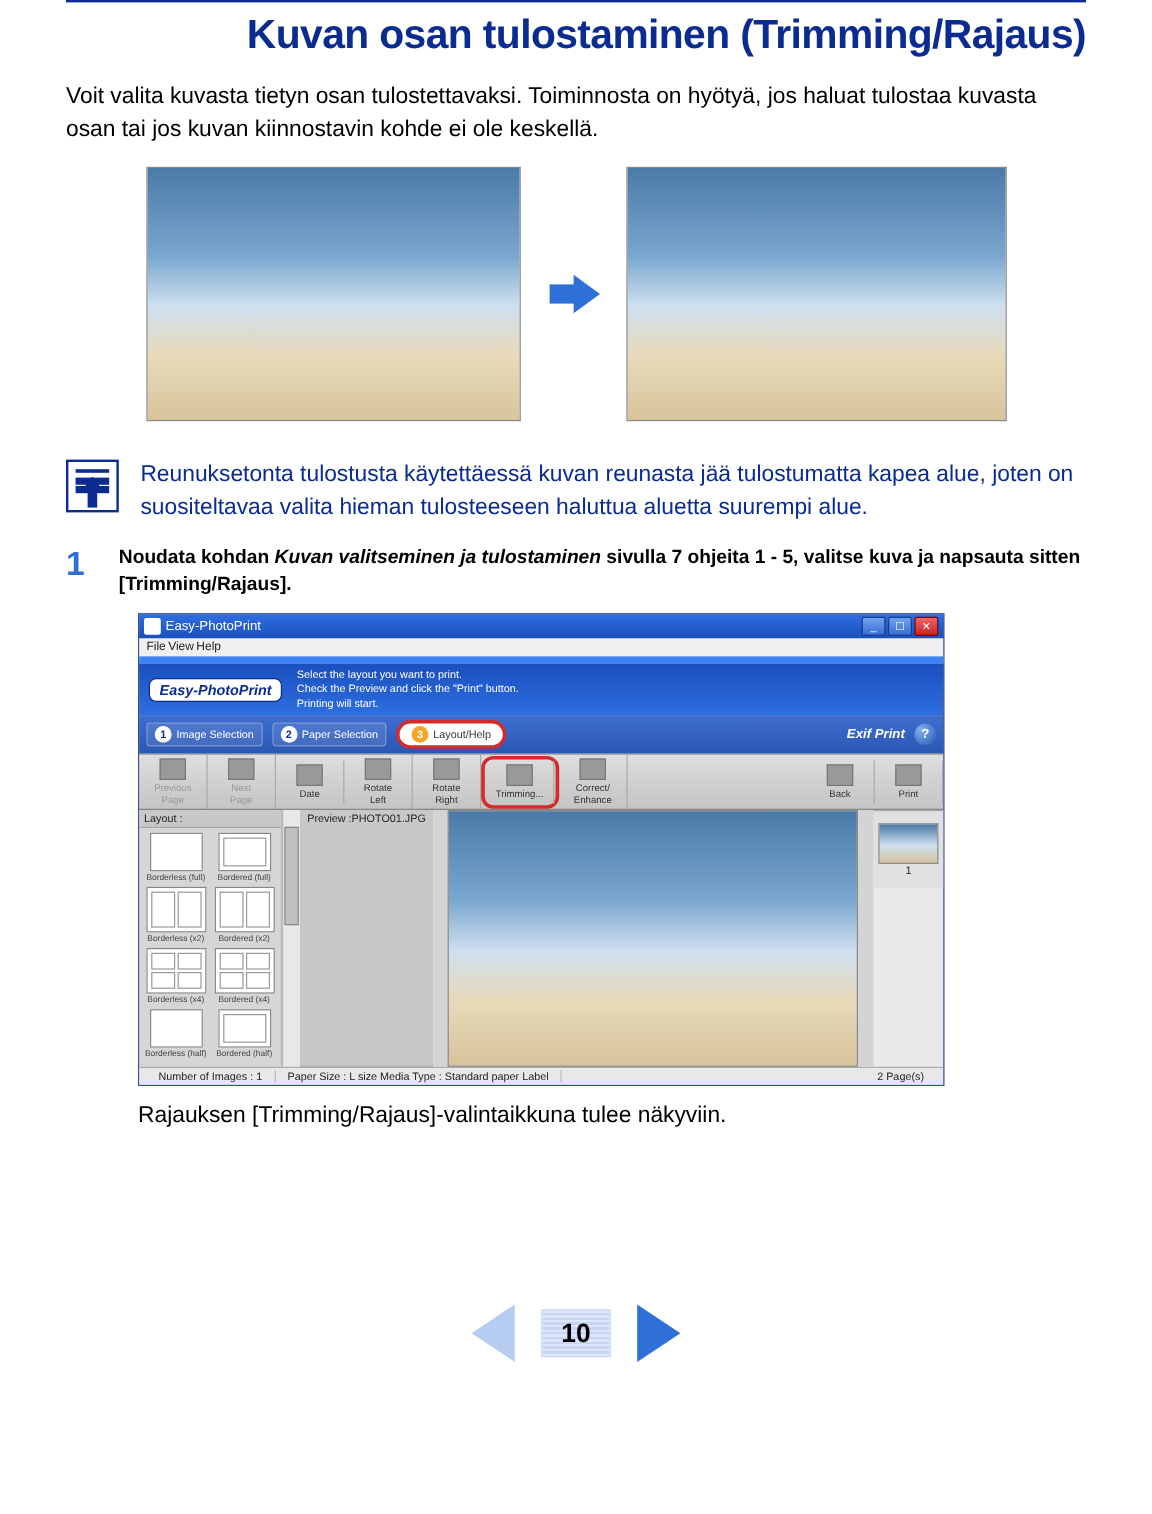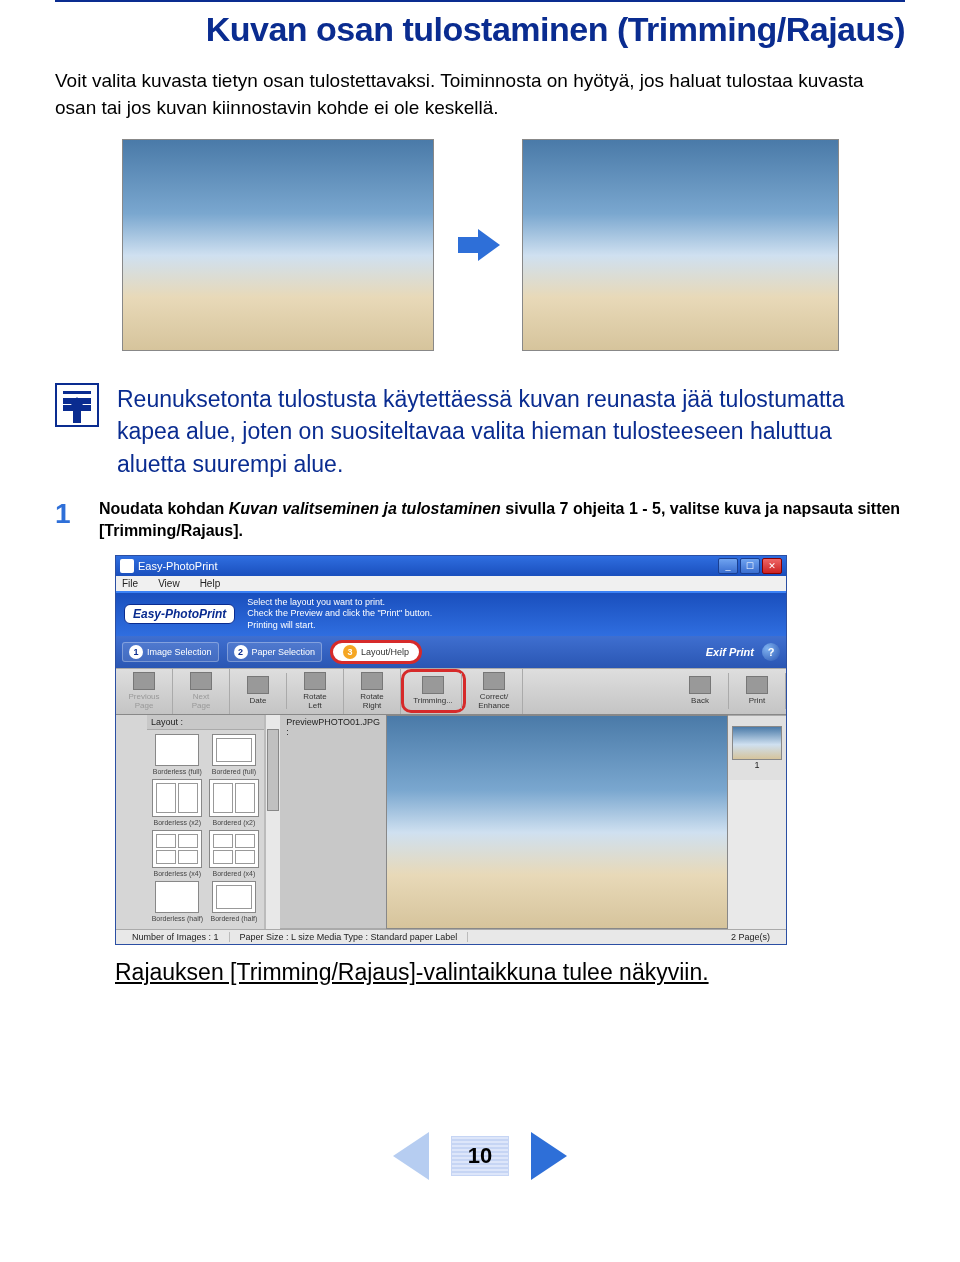--- a/index.html
+++ b/index.html
@@ -90,21 +90,21 @@
   }
   .note-icon .pen::after {
     content: "";
     position: absolute; top: -8px; left: -2px;
     width: 0; height: 0;
     border-left: 6px solid transparent;
     border-right: 6px solid transparent;
     border-bottom: 8px solid #0a2c90;
   }
   .note-text {
-    font-size: 23px;
+    font-size: 19px;
     line-height: 1.4;
     color: #0a2c90;
   }
   .step-row {
     display: flex;
     align-items: flex-start;
     gap: 20px;
     margin-bottom: 12px;
   }
   .step-num {
@@ -147,22 +147,22 @@
     border: 1px solid #1a3f90;
     border-radius: 2px;
     color: #fff;
     display: flex; align-items: center; justify-content: center;
     font-size: 9px;
   }
   .win-btn.close { background: linear-gradient(#e66, #c22); border-color: #800; }
   .menubar {
     background: #f0f0f0;
     padding: 2px 6px;
-    display: flex; gap: 20px;
-    border-bottom: 2px solid #3b82f6;
+    display: flex; gap: 2px;
+    border-bottom: 6px solid #3b82f6;
   }
   .brand-row {
     background: linear-gradient(to bottom, #1a4fbd 0%, #2f6ee0 100%);
     display: flex; align-items: center;
     padding: 4px 8px;
     color: #fff;
     gap: 12px;
   }
   .brand-logo {
     background: #fff; color: #0a2c90;
@@ -233,21 +233,20 @@
     border: 3px solid #d62a2a;
     border-radius: 10px;
     padding: 1px;
   }
   .layout-col {
     width: 118px;
     border-right: 1px solid #bbb;
     background: #d6d6d6;
     overflow-y: hidden;
     position: relative;
-    padding-left: 31px;
   }
   .layout-label {
     font-size: 9px; padding: 2px 4px;
     background: #c8c8c8; border-bottom: 1px solid #aaa;
   }
   .layout-grid {
     display: grid;
     grid-template-columns: 1fr 1fr;
     gap: 4px;
     padding: 4px 4px 4px 4px;
@@ -314,24 +313,23 @@
     border-top: 1px solid #aaa;
     display: flex;
     font-size: 9px;
     padding: 2px 6px;
     justify-content: space-between;
   }
   .statusbar .cell { padding: 0 10px; border-right: 1px solid #bbb; }
   .statusbar .cell:last-child { margin-left: auto; border-right: none; }
 
   .caption {
-    font-size: 23px;
+    font-size: 19px;
     margin-left: 60px;
     margin-top: 1px;
-    text-decoration: underline;
   }
   .footer {
     display: flex;
     align-items: center;
     justify-content: center;
     gap: 22px;
     margin-top: 140px;
     position: relative;
     height: 60px;
   }

